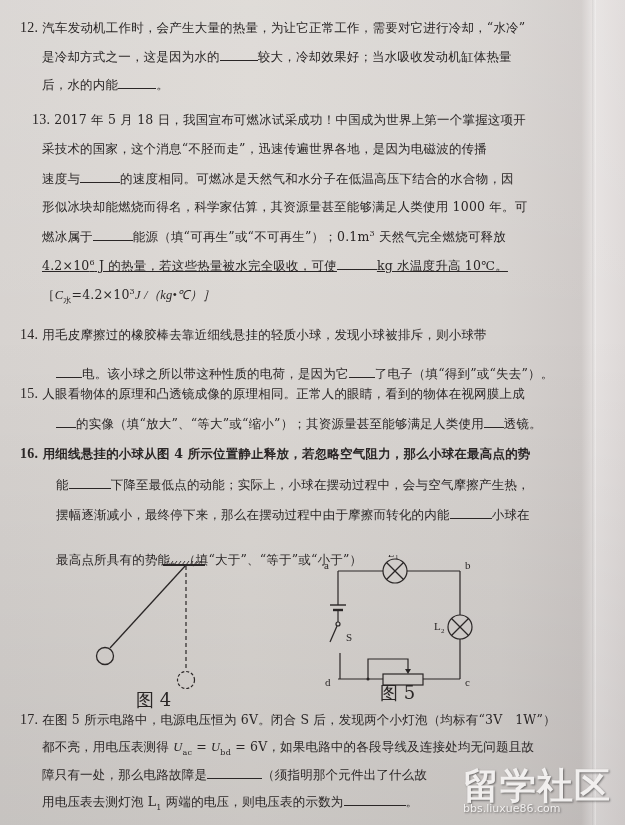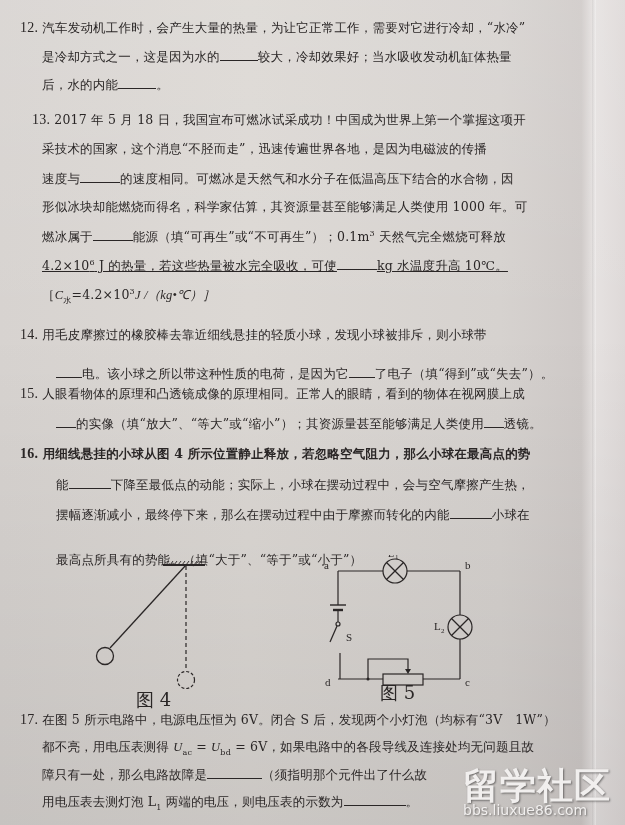--- a/index.html
+++ b/index.html
@@ -29,21 +29,21 @@
   .watermark {
     position: absolute; left: 455px; top: 762px; width: 170px; height: 63px;
   }
   .wm-cn {
     position: absolute; left: 8px; top: 0; font-family: "DejaVu Sans", sans-serif;
     font-weight: bold; font-size: 36px; color: #f1efee; letter-spacing: 1px;
     text-shadow: 1px 1px 2px rgba(0,0,0,0.45);
   }
   .wm-url {
     position: absolute; left: 8px; top: 40px; font-family: "DejaVu Sans", sans-serif;
-    font-size: 14px; color: #f1efee; text-shadow: 1px 1px 2px rgba(0,0,0,0.45);
+    font-size: 11px; color: #f1efee; text-shadow: 1px 1px 2px rgba(0,0,0,0.45);
   }
 </style>
 </head>
 <body>
 
 <div class="page-shade"></div>
 <div class="fold"></div>
 
 <div class="q" style="top:20px;height:90px;">
   <div class="line" style="left:0;top:0;">

